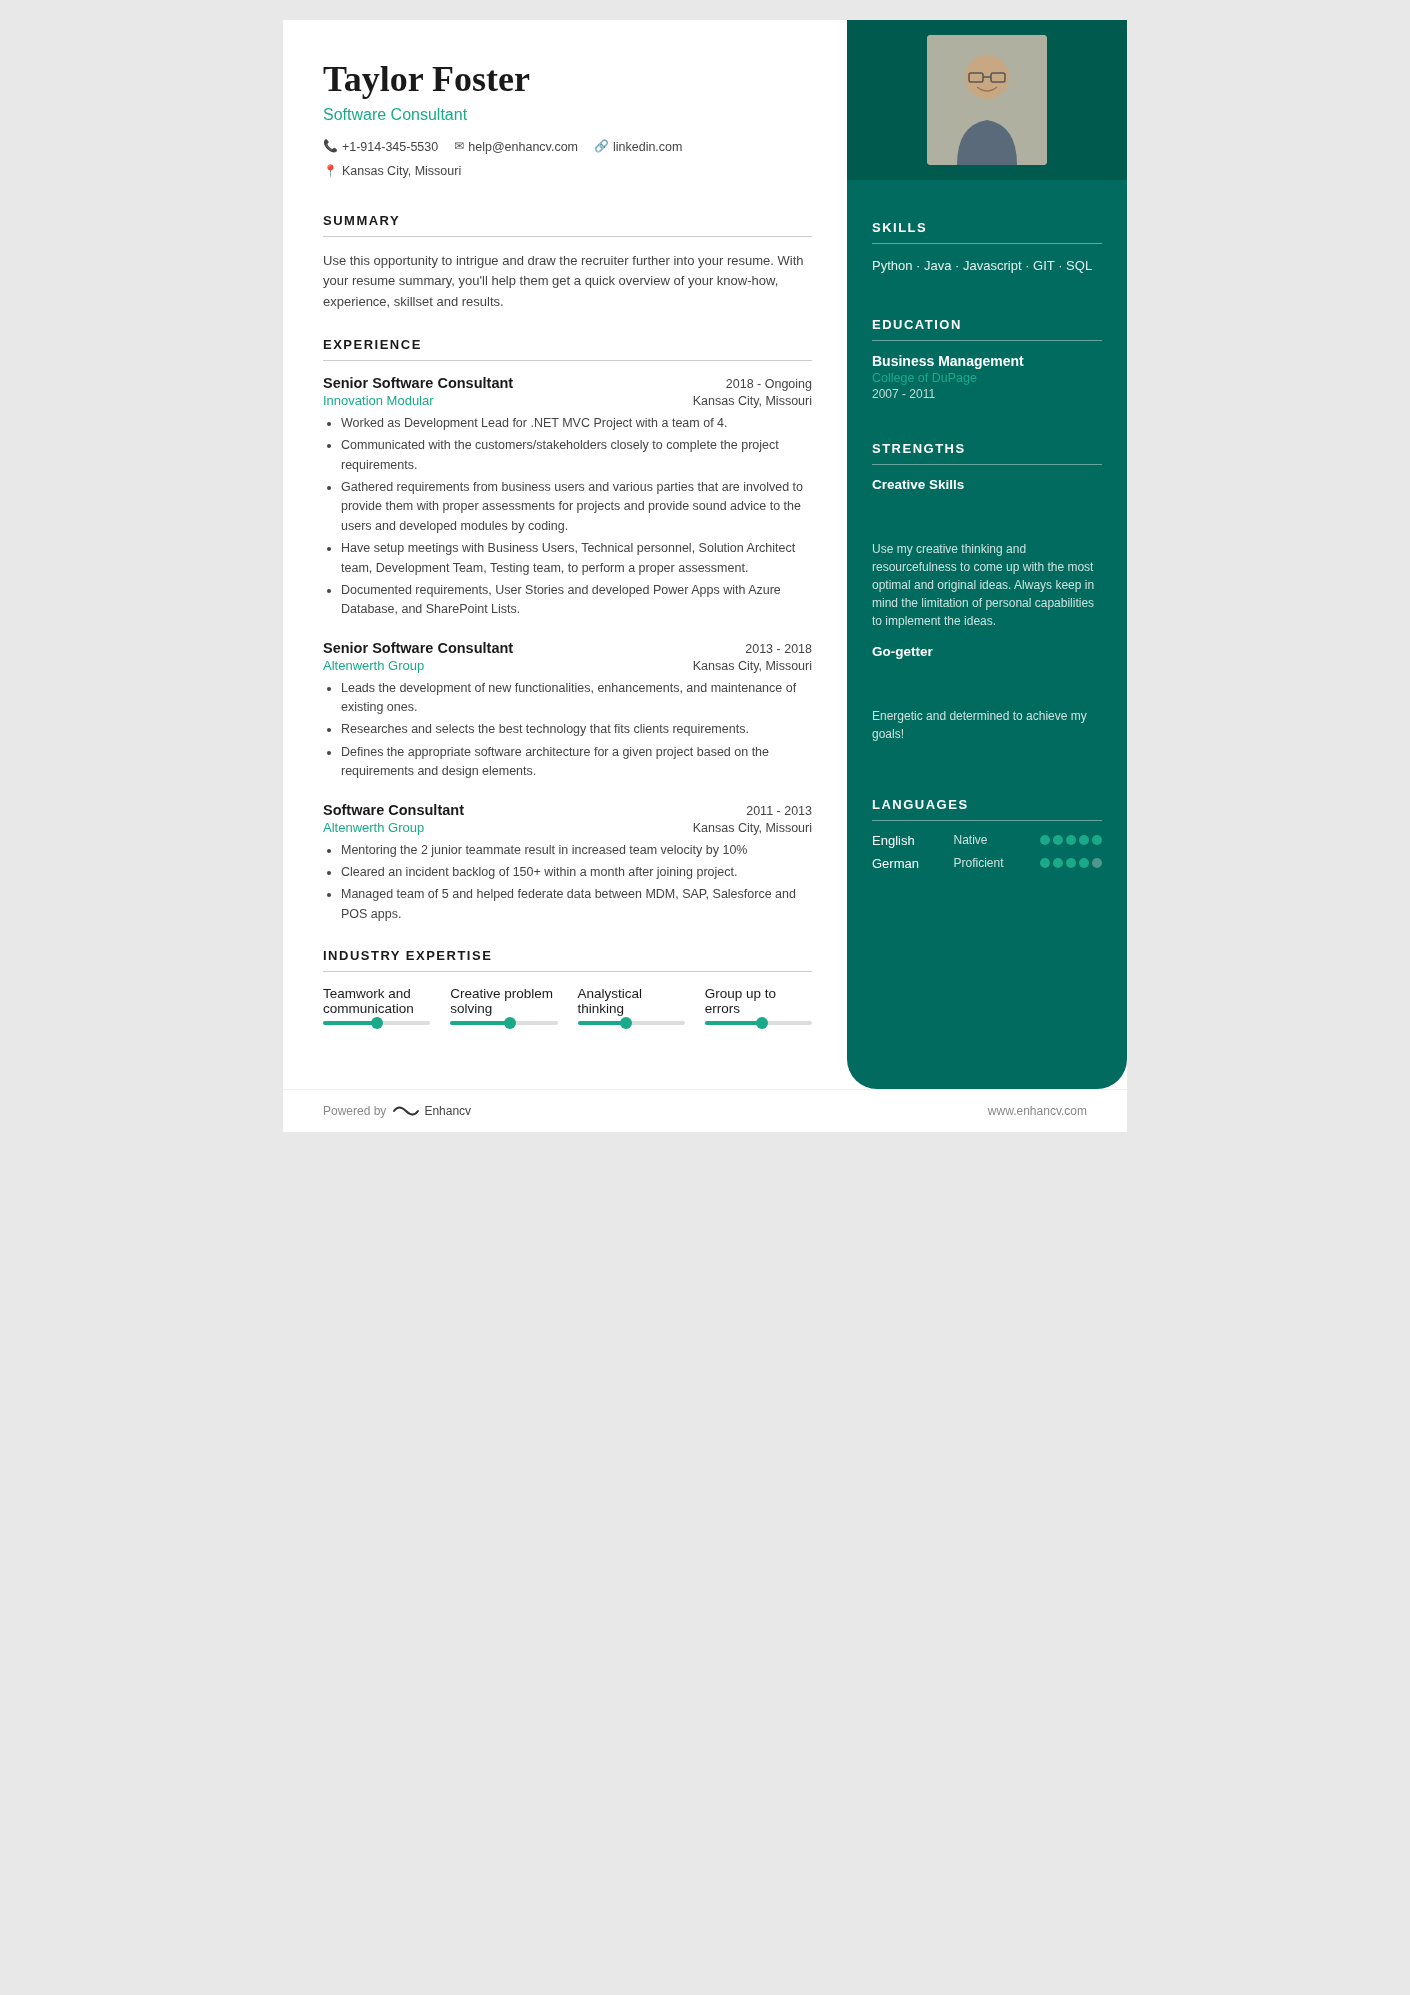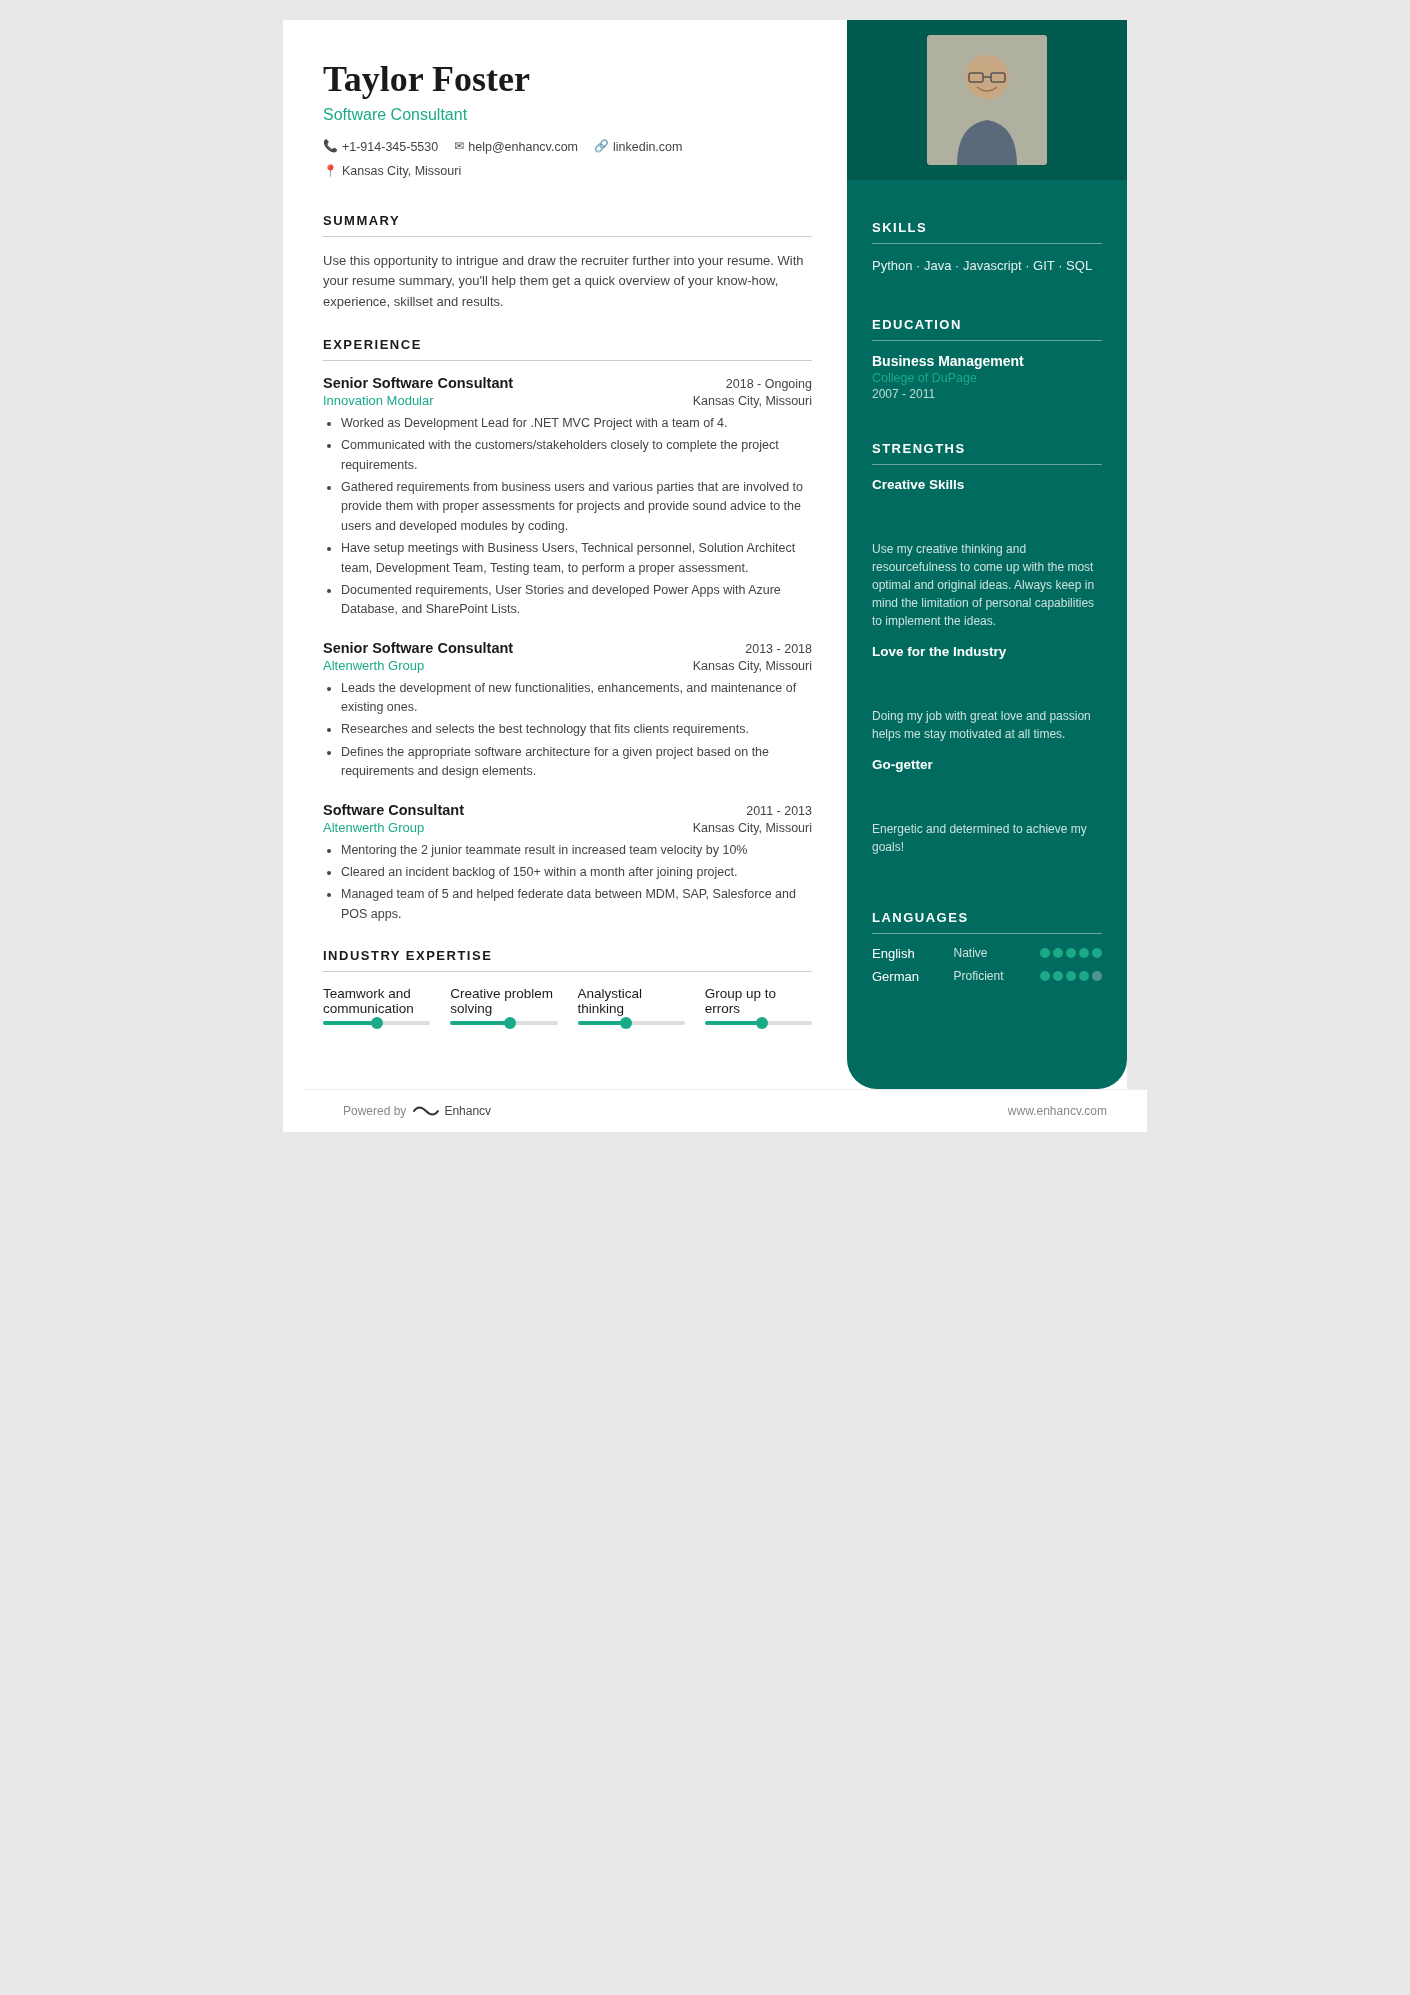--- a/index.html
+++ b/index.html
@@ -296,21 +296,20 @@
       background: white;
       padding: 12px 40px;
       display: flex;
       justify-content: space-between;
       align-items: center;
       border-top: 1px solid #eee;
       font-size: 12px;
       color: #888;
       font-family: Arial, sans-serif;
       width: 100%;
-      margin-left: 20px;
     }
     .footer-left {
       display: flex;
       align-items: center;
       gap: 6px;
     }
     .enhancv-logo {
       display: flex;
       align-items: center;
       gap: 4px;
@@ -495,24 +494,20 @@
       </div>
 
       <div class="right-section">
         <div class="right-section-title">STRENGTHS</div>
         <div class="right-divider"></div>
         <div class="strength-item">
           <div class="strength-title">Creative Skills</div>
           <div class="strength-desc">Use my creative thinking and resourcefulness to come up with the most optimal and original ideas. Always keep in mind the limitation of personal capabilities to implement the ideas.</div>
         </div>
         <div class="strength-item">
-          <div class="strength-title">Love for the Industry</div>
-          <div class="strength-desc">Doing my job with great love and passion helps me stay motivated at all times.</div>
-        </div>
-        <div class="strength-item">
           <div class="strength-title">Go-getter</div>
           <div class="strength-desc">Energetic and determined to achieve my goals!</div>
         </div>
       </div>
 
       <div class="right-section">
         <div class="right-section-title">LANGUAGES</div>
         <div class="right-divider"></div>
         <div class="lang-item">
           <span class="lang-name">English</span>

